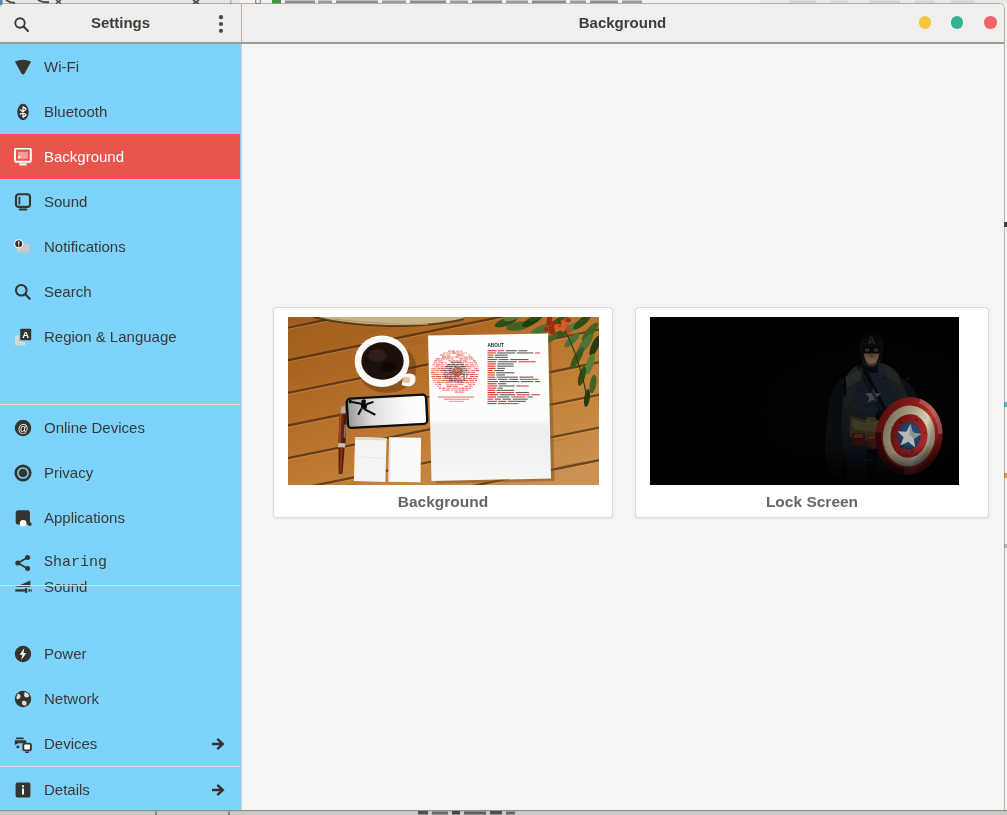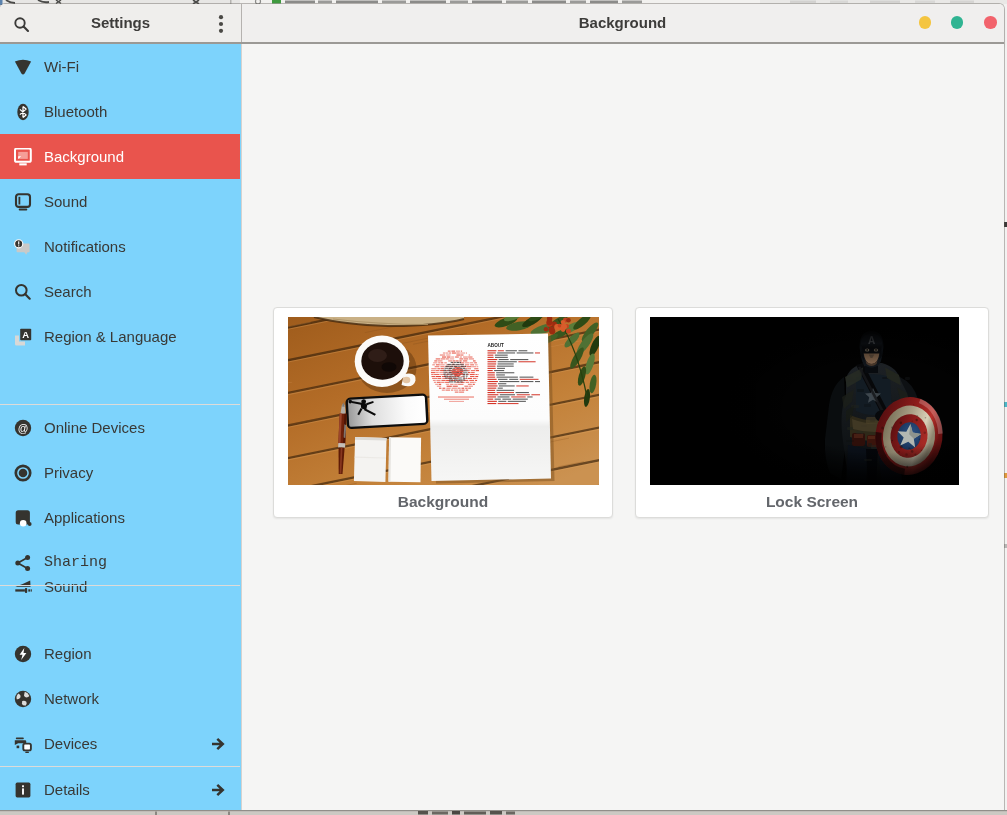--- a/index.html
+++ b/index.html
@@ -189,21 +189,21 @@
             <rect x="14.3" y="11.3" width="1.7" height="2.3" fill="#35342f"></rect>
             <rect x="16.6" y="11.3" width="1.2" height="2.3" fill="#35342f"></rect>
           </svg>
           <div class="lbl">Sound</div>
         </div>
       <div class="row" style="top:587px;">
           <svg width="18" height="18" viewBox="0 0 18 18">
             <circle cx="9" cy="9" r="8.2" fill="#35342f"></circle>
             <path d="M10.3,2.9 L5.6,9.7 h2.9 l-1.3,5.2 L12.4,8 H9.5 Z" fill="#fff"></path>
           </svg>
-          <div class="lbl">Region</div>
+          <div class="lbl">Power</div>
         </div>
       <div class="row" style="top:677px;">
           <svg width="18" height="18" viewBox="0 0 18 18">
             <rect x="1.8" y="2.6" width="8" height="1.7" rx="0.8" fill="#35342f"></rect>
             <path d="M0.8,5.3 h10.4 a1,1 0 0 1 1,1 v2 h-8 l-3.4,1.6 Z" fill="#35342f"></path>
             <rect x="2.6" y="10.6" width="2.6" height="2.6" fill="#35342f"></rect>
             <rect x="9.3" y="8.6" width="7.6" height="6.8" rx="1.6" fill="#fff" stroke="#35342f" stroke-width="1.9"></rect>
             <rect x="11.2" y="16.6" width="3.8" height="1.4" rx="0.7" fill="#35342f"></rect>
           </svg>
           <div class="lbl">Devices</div>

